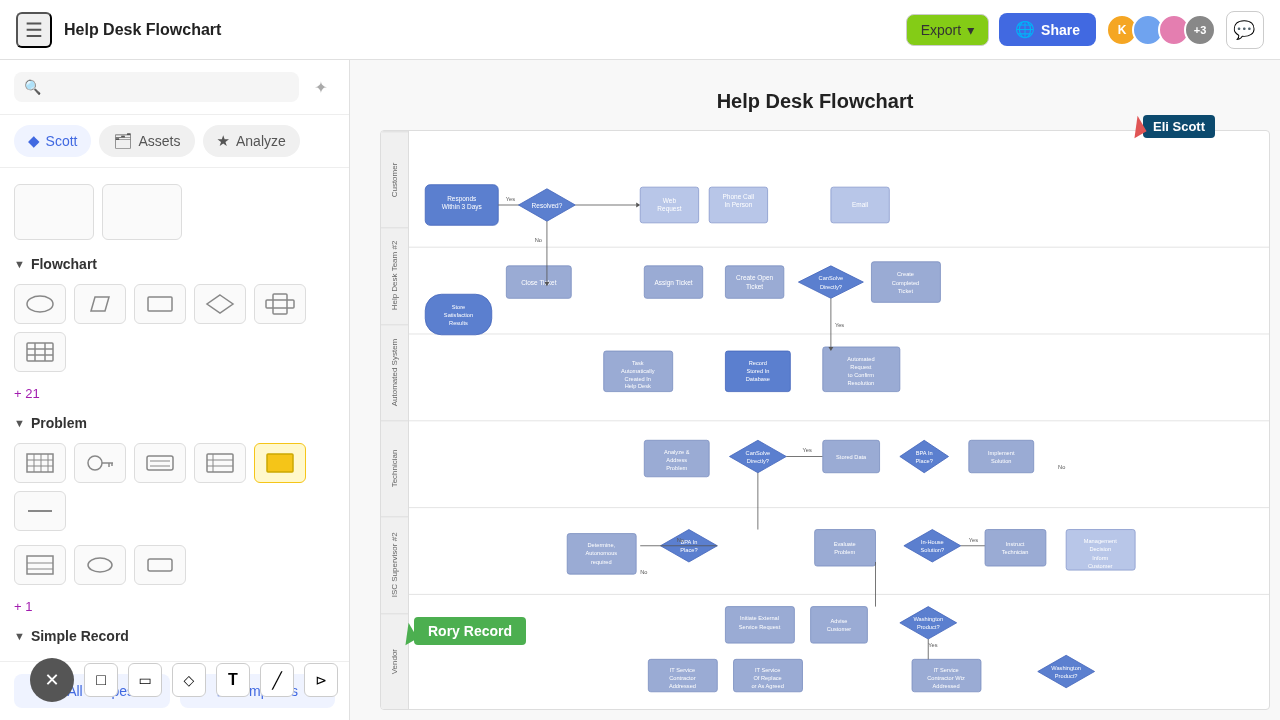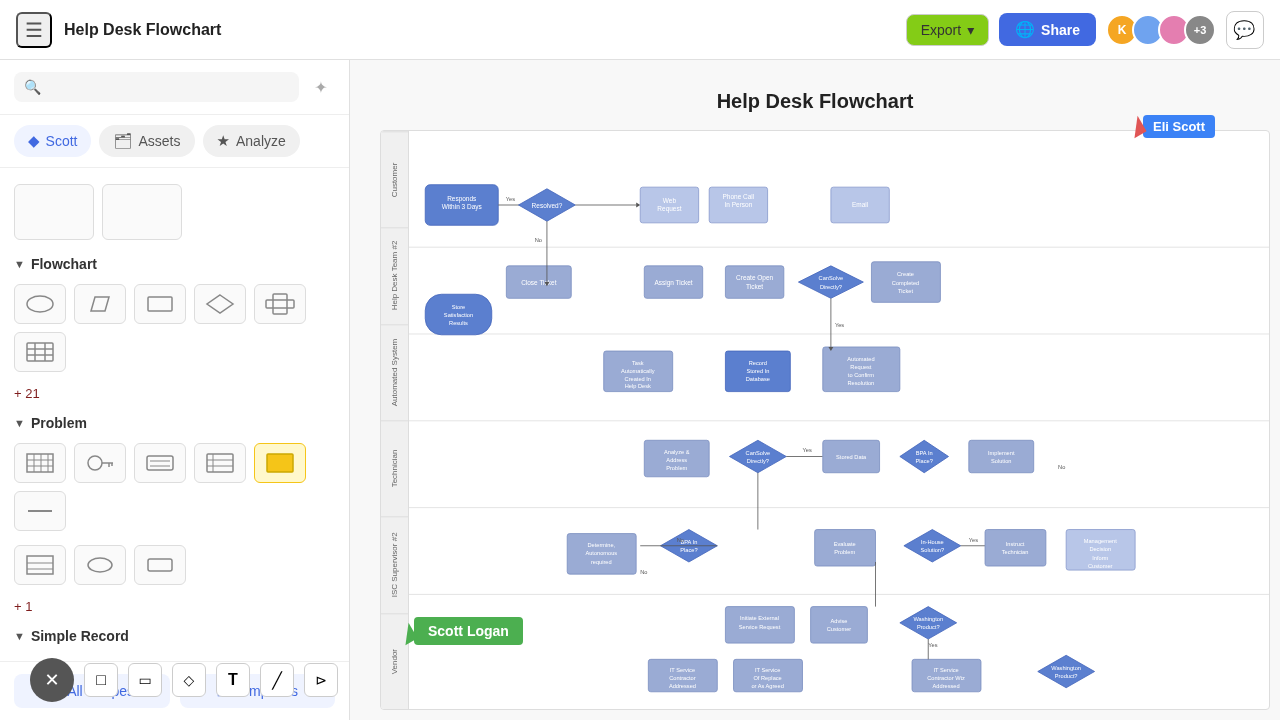--- a/index.html
+++ b/index.html
@@ -143,21 +143,21 @@
       padding: 6px 0 8px;
     }
     .shape-item {
       width: 52px; height: 40px;
       display: flex; align-items: center; justify-content: center;
       border: 1.5px solid #ddd; border-radius: 6px;
       cursor: pointer; background: #fafafa;
     }
     .shape-svg { width: 30px; height: 24px; }
     .more-count {
-      padding: 6px 0; font-size: 13px; color: #7f1d1d; cursor: pointer;
+      padding: 6px 0; font-size: 13px; color: #a21caf; cursor: pointer;
     }
 
     .panel-footer {
       border-top: 1px solid #eee;
       padding: 12px 14px;
       display: flex; gap: 10px;
     }
     .footer-btn {
       flex: 1;
       display: flex; align-items: center; justify-content: center; gap: 6px;
@@ -196,21 +196,21 @@
     }
     .cursor-arrow {
       width: 0; height: 0;
       border-left: 14px solid transparent;
       border-right: 0px solid transparent;
       border-bottom: 18px solid #e05555;
       transform: rotate(-30deg);
       margin-bottom: 2px;
     }
     .cursor-name-tag {
-      background: #3b82f6;
+      background: #0c4a6e;
       color: #fff;
       font-size: 13px;
       font-weight: 600;
       padding: 4px 10px;
       border-radius: 4px;
       white-space: nowrap;
     }
 
     
     .cursor-rory {
@@ -708,21 +708,21 @@
       </div>
     </div>
 
     <div class="cursor-label">
       <div class="cursor-arrow"></div>
       <div class="cursor-name-tag">Eli Scott</div>
     </div>
 
     <div class="cursor-rory">
       <div class="cursor-arrow-green"></div>
-      <div class="cursor-name-green">Scott Logan</div>
+      <div class="cursor-name-green">Rory Record</div>
     </div>
 
   </div>
 </div>
 
 <div style="position:fixed;bottom:18px;left:30px;display:flex;align-items:center;gap:10px;z-index:100;">
   <button style="width:44px;height:44px;border-radius:50%;background:#555;color:#fff;border:none;font-size:18px;cursor:pointer;display:flex;align-items:center;justify-content:center;">✕</button>
   <div style="width:34px;height:34px;display:flex;align-items:center;justify-content:center;cursor:pointer;border-radius:6px;border:1.5px solid #ccc;background:#fff;font-size:16px;">□</div>
   <div style="width:34px;height:34px;display:flex;align-items:center;justify-content:center;cursor:pointer;border-radius:6px;border:1.5px solid #ccc;background:#fff;font-size:14px;">▭</div>
   <div style="width:34px;height:34px;display:flex;align-items:center;justify-content:center;cursor:pointer;border-radius:6px;border:1.5px solid #ccc;background:#fff;font-size:14px;">◇</div>

